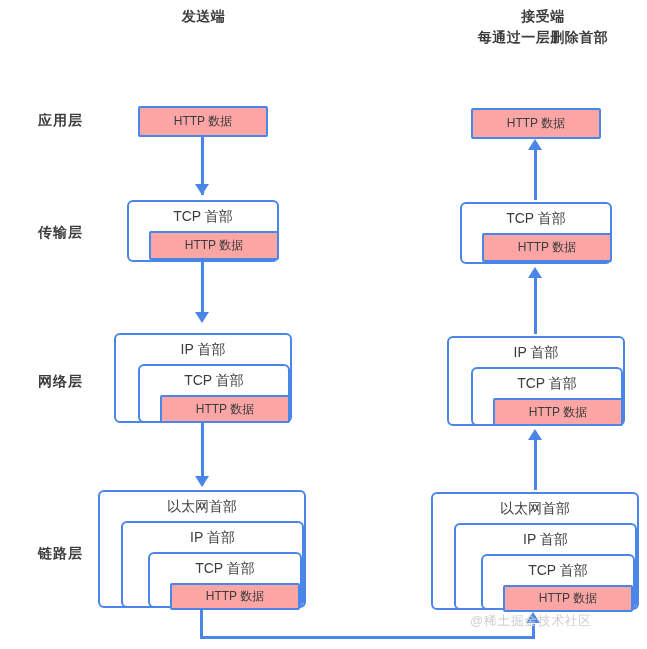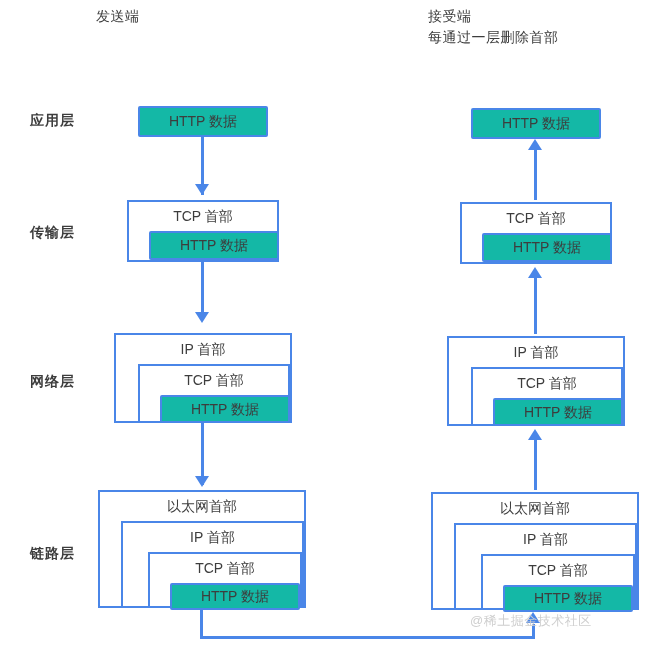--- a/index.html
+++ b/index.html
@@ -12,74 +12,75 @@
     width: 647px;
     height: 649px;
     position: relative;
     font-family: "Liberation Sans", "DejaVu Sans", sans-serif;
     overflow: hidden;
   }
 
   
   .col-header {
     position: absolute;
-    color: #3d3d3d;
-    font-weight: normal;
+    text-align: center;
+    color: #3d3d3d;
+    font-weight: bold;
     font-size: 14px;
     line-height: 21px;
     letter-spacing: 0.5px;
   }
   .col-header .line2 { display: block; }
 
   #header-sender   { left: 96px;  top: 6px;  width: 215px; }
   #header-receiver { left: 428px; top: 6px;  width: 230px; }
 
   
   .layer-label {
     position: absolute;
-    left: 0px;
+    left: 8px;
     width: 105px;
     text-align: center;
     color: #3d3d3d;
     font-weight: bold;
     font-size: 14px;
     letter-spacing: 1px;
   }
   #label-app       { top: 112px; }
   #label-transport { top: 224px; }
   #label-network   { top: 373px; }
   #label-link      { top: 545px; font-family: Liberation Serif, serif; }
 
   
   .pkt {
     position: absolute;
     border: 2px solid #4a86e8;
-    background: #14b8a6;
-    color: #3d3d3d;
-    font-size: 14px;
+    background: #fca5a5;
+    color: #3d3d3d;
+    font-size: 12px;
     text-align: center;
     white-space: nowrap;
     border-radius: 2px;
   }
   .pkt .cap {
     display: block;
     line-height: 30px;
     height: 30px;
   }
 
   
   .pkt.single { height: 31px; }
   .pkt.single .cap { line-height: 27px; height: 27px; }
 
   
   .nest {
     position: absolute;
     border: 2px solid #4a86e8;
     background: #ffffff;
-    border-radius: 0;
+    border-radius: 6px;
   }
   .nest > .strip {
     color: #3d3d3d;
     font-size: 14px;
     text-align: center;
     line-height: 29px;
     height: 29px;
     white-space: nowrap;
   }
   .nest > .inner-holder {

